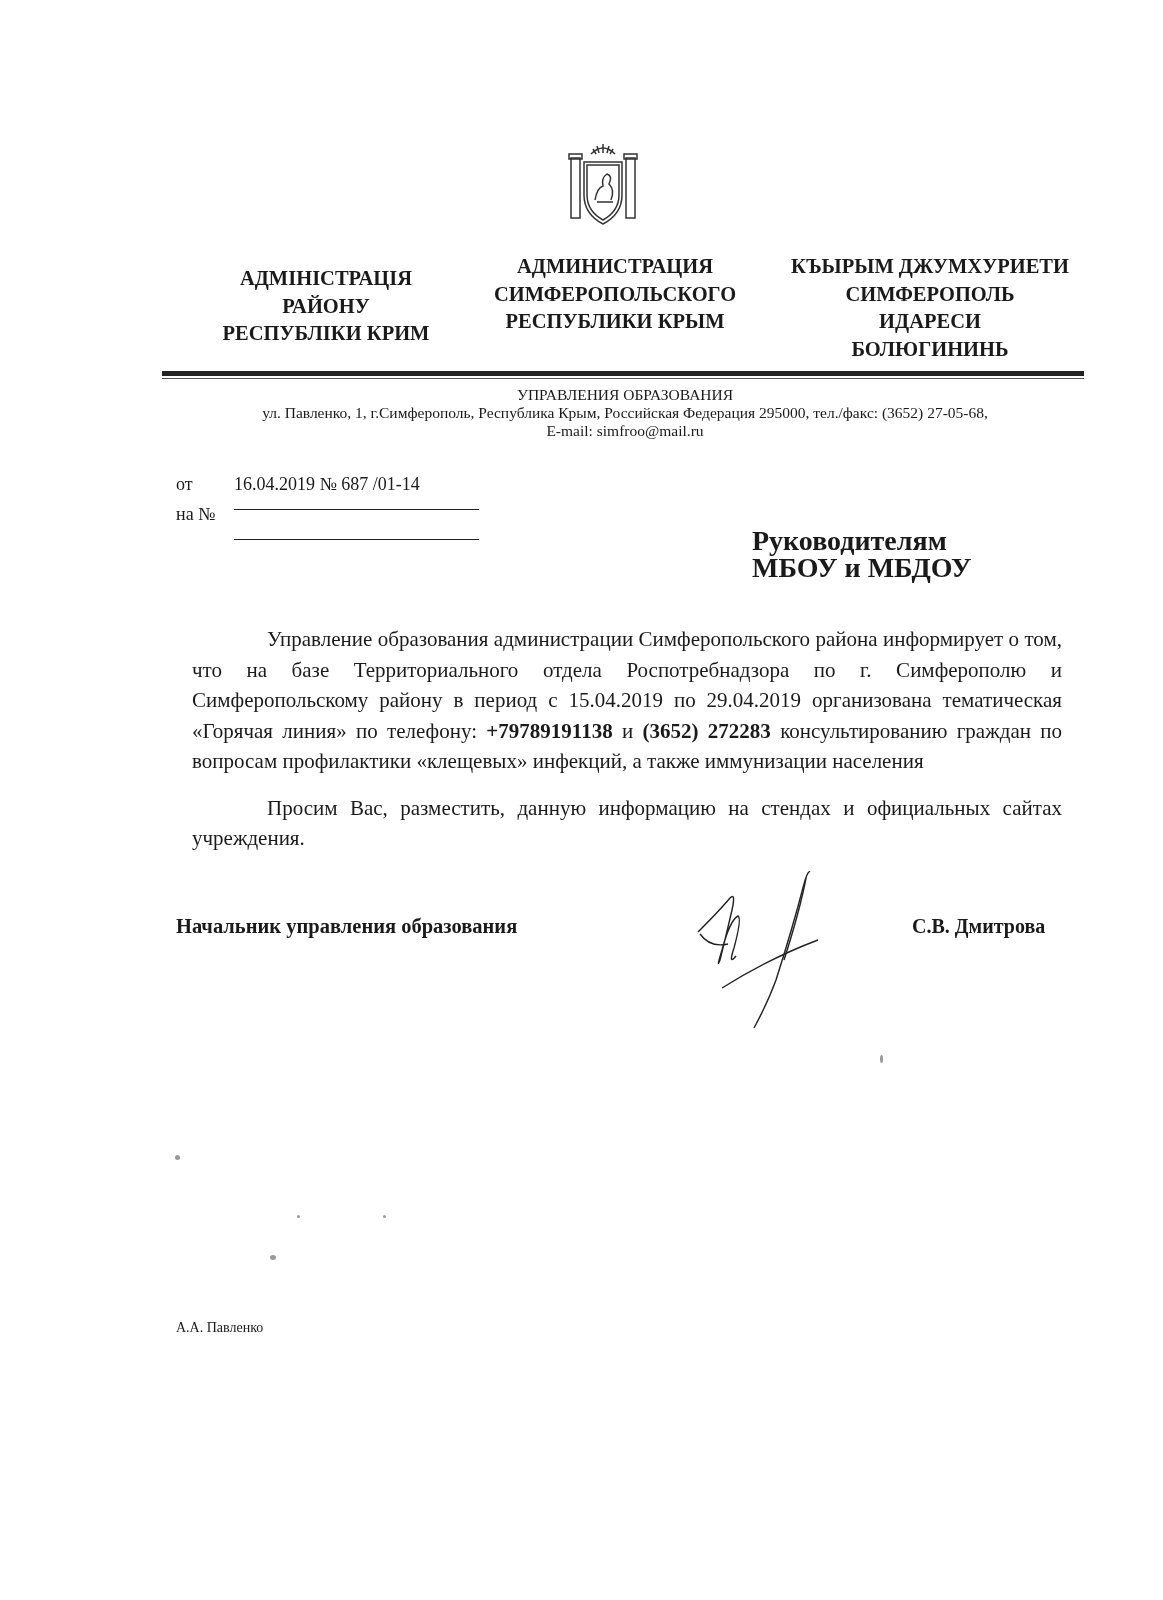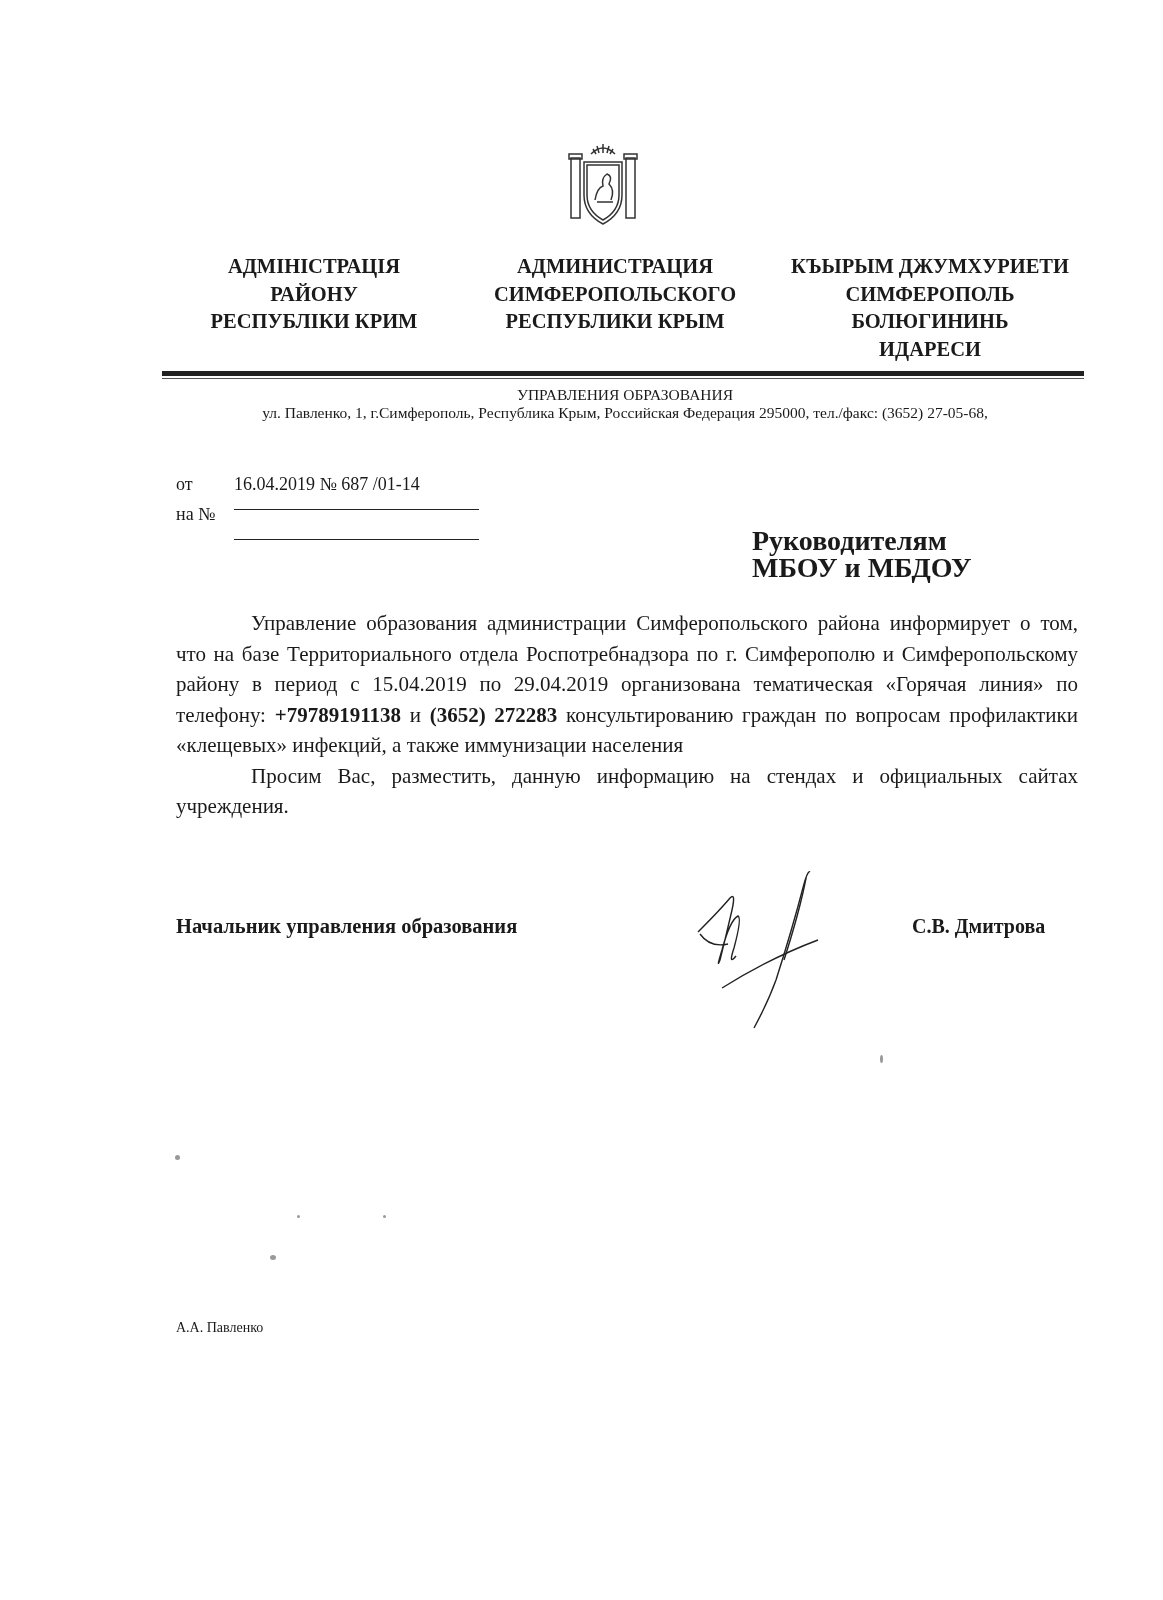--- a/index.html
+++ b/index.html
@@ -8,21 +8,21 @@
       font-family: "Liberation Serif", "DejaVu Serif", serif; color: #1a1a1a;
     }
     .abs { position: absolute; }
     .emblem { left: 567px; top: 140px; width: 72px; height: 90px; }
     .hdr-col {
       top: 253px; width: 300px; text-align: center;
       font-weight: bold; font-size: 20.5px; line-height: 27.5px;
       text-transform: uppercase; letter-spacing: 0px;
     }
     .hdr-col div { white-space: nowrap; }
-    .col-ua { left: 164px; }
+    .col-ua { left: 176px; margin-top: 12px; }
     .col-ru { left: 465px; }
     .col-ct { left: 770px; width: 320px; }
     .rule-thick { left: 162px; top: 371px; width: 922px; height: 5px; background: #222; }
     .rule-thin { left: 162px; top: 378px; width: 922px; height: 1px; background: #555; }
     .org-block {
       left: 150px; top: 386px; width: 950px; text-align: center;
       font-size: 15.5px; line-height: 18px;
     }
     .reg-line { left: 176px; font-size: 18px; }
     .reg-label { display: inline-block; width: 58px; }
@@ -30,21 +30,21 @@
       display: inline-block; border-bottom: 1px solid #222; min-width: 245px;
       padding-bottom: 16px; line-height: 18px;
     }
     .addressee {
       left: 752px; top: 527px; font-weight: bold; font-size: 28px; line-height: 27px;
     }
     .body-text {
       left: 176px; top: 608px; width: 902px;
       font-size: 21px; line-height: 30.5px; text-align: justify;
     }
-    .body-text p { margin: 0; text-indent: 75px; }
+    .body-text p { margin: 16px; text-indent: 75px; }
     .body-text b { font-weight: bold; }
     .sig-title {
       left: 176px; top: 915px; font-weight: bold; font-size: 20.5px;
     }
     .sig-name {
       left: 912px; top: 915px; font-weight: bold; font-size: 20px;
     }
     .signature { left: 680px; top: 870px; width: 160px; height: 160px; }
     .executor { left: 176px; top: 1320px; font-size: 14px; }
     .speck { position: absolute; background: #999; border-radius: 50%; }
@@ -74,30 +74,31 @@
   <div>Республіки Крим</div>
 </div>
 <div class="abs hdr-col col-ru">
   <div>Администрация</div>
   <div>Симферопольского</div>
   <div>Республики Крым</div>
 </div>
 <div class="abs hdr-col col-ct">
   <div>Къырым Джумхуриети</div>
   <div>Симферополь</div>
+  <div>идареси</div>
   <div>болюгининь</div>
-  <div>идареси</div>
 </div>
 
 <div class="abs rule-thick"></div>
 <div class="abs rule-thin"></div>
 
 <div class="abs org-block">
   <div>УПРАВЛЕНИЯ ОБРАЗОВАНИЯ</div>
   <div>ул. Павленко, 1, г.Симферополь, Республика Крым, Российская Федерация  295000, тел./факс: (3652) 27-05-68,</div>
+  <div>E-mail: simfroo@mail.ru</div>
 </div>
 
 <div class="abs reg-line" style="top:474px;">
   <span class="reg-label">от</span><span class="reg-value">16.04.2019  № 687 /01-14</span>
 </div>
 <div class="abs reg-line" style="top:504px;">
   <span class="reg-label">на №</span><span class="reg-value">&nbsp;</span>
 </div>
 
 <div class="abs addressee">

